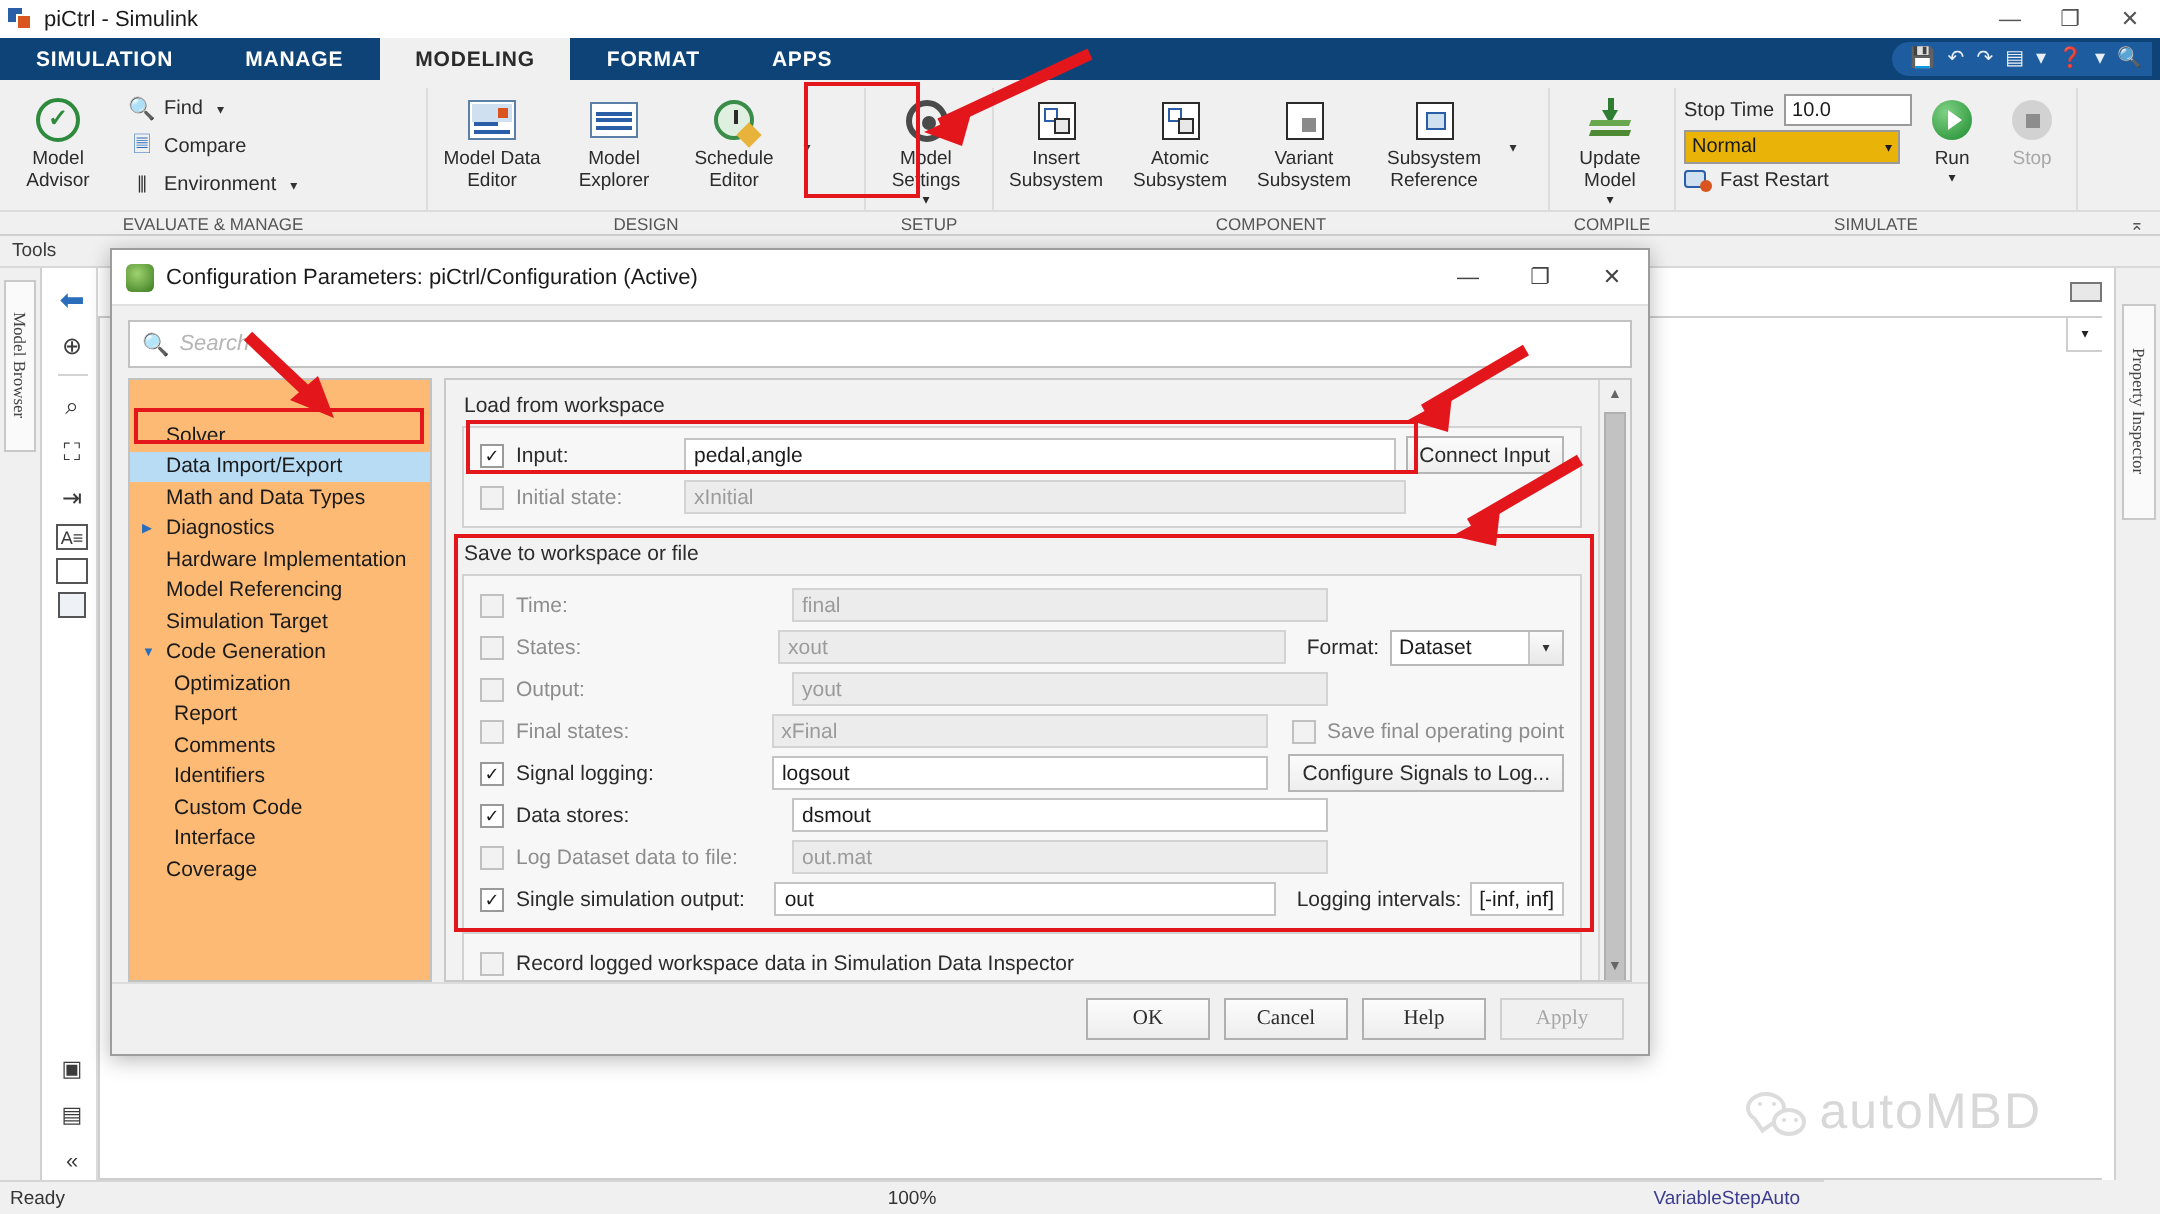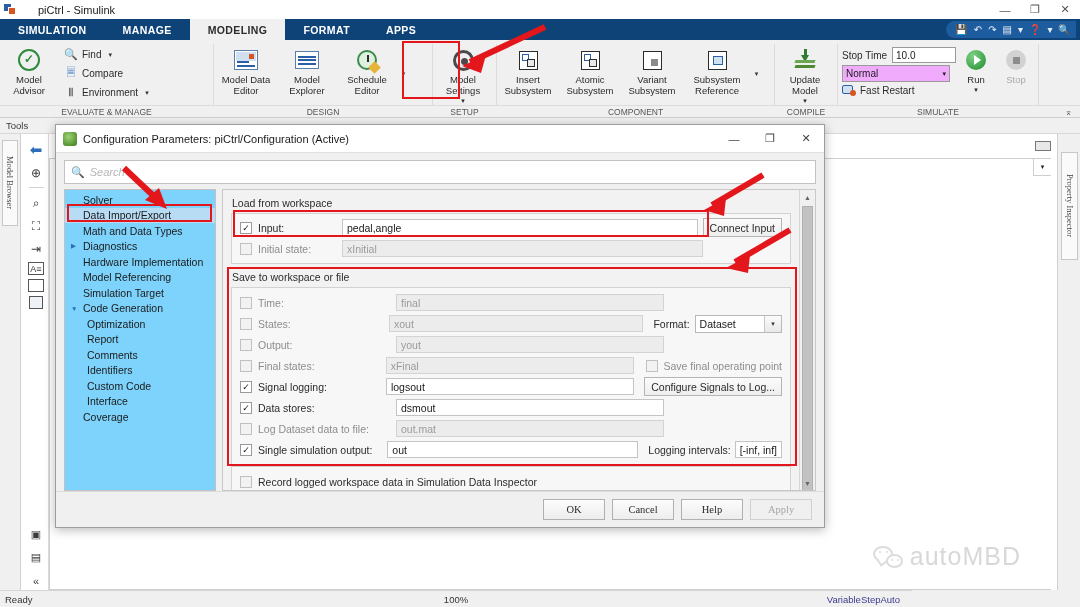--- a/index.html
+++ b/index.html
@@ -8,21 +8,21 @@
     font-family: "Liberation Sans", sans-serif;
     overflow: hidden;
     background: #ffffff;
   }
   #root { position: relative; width: 1080px; height: 607px; background:#f0f0f0; }
 
   
   .win-title {
     position:absolute; left:0; top:0; width:1080px; height:19px;
     background:#ffffff; display:flex; align-items:center;
-    font-size:11px; color:#1a1a1a;gap:16px;
+    font-size:11px; color:#1a1a1a;
   }
   .win-icon { width:13px; height:13px; margin-left:4px; margin-right:5px; position:relative; }
   .win-icon .sq1 { position:absolute; left:0; top:1px; width:7px; height:7px; background:#2a5fa8; }
   .win-icon .sq2 { position:absolute; left:4px; top:4px; width:8px; height:8px; background:#d9541e; border:1px solid #fff;}
   .win-ctrls { margin-left:auto; display:flex; height:19px; }
   .win-ctrls > div {
     width:30px; height:19px; display:flex; align-items:center; justify-content:center;
     font-size:11px; color:#555;
   }
 
@@ -132,21 +132,21 @@
   .ico-fastrestart .c { position:absolute; left:0; top:1px; width:11px; height:9px; border:1.4px solid #2a5fa8; border-radius:2px; background:#cfe0f0;}
   .ico-fastrestart .b { position:absolute; right:0; bottom:0; width:6px; height:6px; background:#d9541e; border-radius:50%;}
 
   .simulate-fields { display:flex; flex-direction:column; gap:2px; padding-top:4px; padding-left:4px;}
   .fld-row { display:flex; align-items:center; gap:5px; font-size:10px; color:#2b2b2b;}
   .txtin {
     border:1px solid #9a9a9a; background:#fff; height:16px; font-size:10px;
     padding:0 3px; color:#1a1a1a; display:flex; align-items:center;
   }
   .selin {
-    border:1px solid #9a9a9a; background:#f0abfc; height:17px; font-size:10px;
+    border:1px solid #9a9a9a; background:#eab308; height:17px; font-size:10px;
     padding:0 3px; color:#1a1a1a; display:flex; align-items:center; width:108px;
     justify-content:space-between;
   }
 
   
   .doc-area { position:absolute; left:0; top:118px; width:1080px; height:472px; background:#ffffff; }
   .tools-row {
     position:absolute; left:0; top:0; width:1080px; height:16px;
     background:#f0f0f0; border-bottom:1px solid #d8d8d8; display:flex; align-items:center;
   }
@@ -254,21 +254,21 @@
   }
   .dlg-search .sic { font-size:11px; color:#2a6ebb; }
   .dlg-search input {
     border:none; outline:none; font-size:11px; color:#333; width:100%;
     font-family:"Liberation Sans", sans-serif; background:transparent;
   }
   .dlg-search input::placeholder { color:#b5b5b5; font-style:italic;}
 
   .dlg-body { position:absolute; left:0; top:64px; right:0; bottom:36px; display:flex; padding:0 8px; }
   .tree {
-    width:152px; background:#7dd3fc; border:1px solid #c2c2c2; padding:2px 0;
+    width:152px; background:#fdba74; border:1px solid #c2c2c2; padding:20px 0;
     font-size:10.5px; color:#1a1a1a; overflow:hidden;
   }
   .tnode {
     height:15.5px; display:flex; align-items:center; gap:3px; padding-left:6px; white-space:nowrap;
   }
   .tnode.sel { background:#b9dcf5; }
   .tnode .arr { width:9px; font-size:6.5px; color:#2a6ebb; display:flex; align-items:center; }
   .tnode .arr.none { color:transparent; }
   .tnode.ind1 { padding-left:22px; }
 

